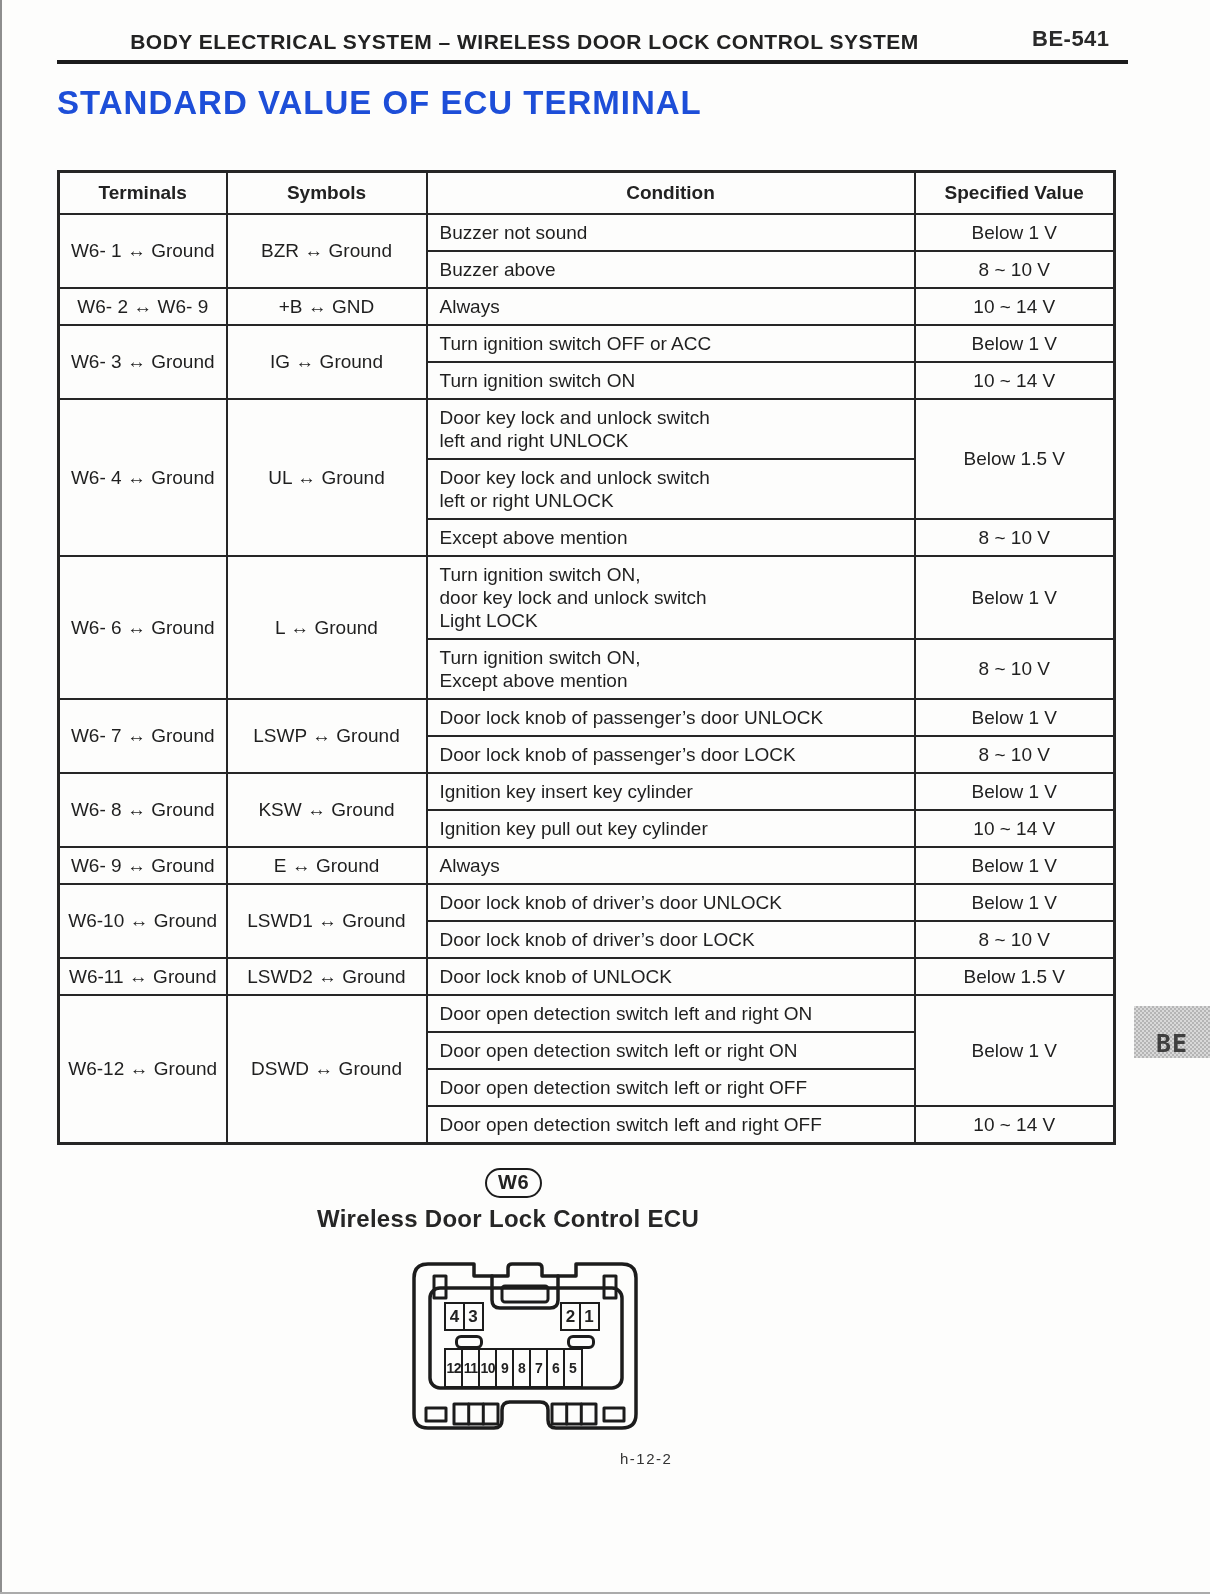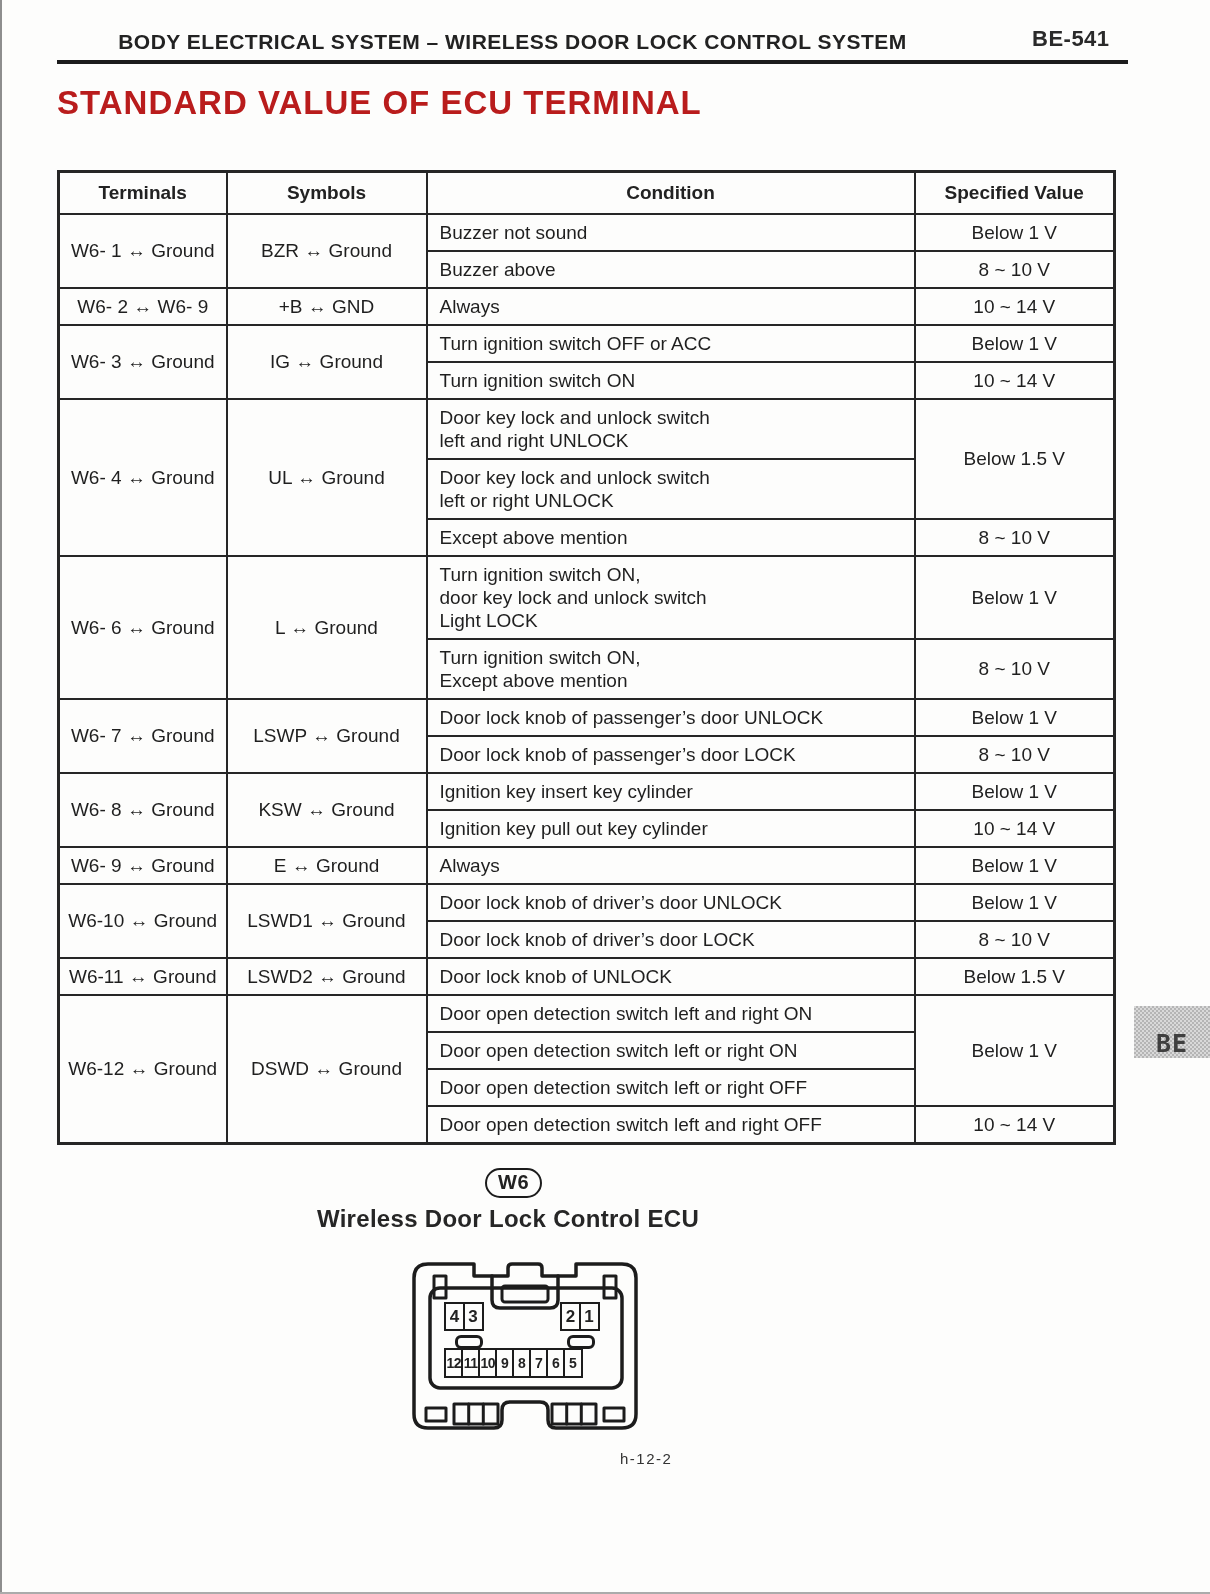--- a/index.html
+++ b/index.html
@@ -11,33 +11,33 @@
     color:#1f1f1f;
     overflow:hidden;
     margin:0 auto;
   }
   
   .edge-left{position:absolute;left:0;top:0;width:2px;height:1594px;background:#8e8e8e;}
   .edge-bottom{position:absolute;left:0;bottom:0;width:1210px;height:2px;background:#ababab;}
 
   
   .running-head{
-    position:absolute;left:45px;top:30px;width:935px;
+    position:absolute;left:57px;top:30px;width:935px;
     text-align:center;font-weight:bold;font-size:21px;letter-spacing:.5px;
     color:#222;white-space:nowrap;
   }
   .page-code{
     position:absolute;left:1032px;top:26px;width:110px;
     font-weight:bold;font-size:22px;letter-spacing:.5px;color:#2a2a2a;
   }
   .head-rule{position:absolute;left:57px;top:60px;width:1071px;height:4px;background:#1c1c1c;}
 
   .doc-title{
     position:absolute;left:57px;top:84px;
-    font-weight:bold;font-size:33px;letter-spacing:1px;color:#b91c1c;
+    font-weight:bold;font-size:33px;letter-spacing:1px;color:#1d4ed8;
   }
 
   
   table.ecu{
     position:absolute;left:57px;top:170px;width:1056px;
     border-collapse:collapse;table-layout:fixed;
     font-size:19px;color:#1f1f1f;background:transparent;
   }
   table.ecu col.c1{width:168px}
   table.ecu col.c2{width:200px}
@@ -68,21 +68,21 @@
   .pinrow .pin{
     box-sizing:border-box;border:2.5px solid #1c1c1c;background:#fdfdfc;
     display:flex;align-items:center;justify-content:center;
     font-weight:bold;color:#222;margin-left:-2.5px;
   }
   .pinrow .pin:first-child{margin-left:0;}
   .pins-tl{left:44px;top:58px;}
   .pins-tr{left:160px;top:58px;}
   .pins-tl .pin,.pins-tr .pin{width:21px;height:29px;font-size:17px;}
   .pins-bottom{left:44px;top:104px;}
-  .pins-bottom .pin{width:19.5px;height:30px;font-size:14px;letter-spacing:-.5px;}
+  .pins-bottom .pin{width:19.5px;height:40px;font-size:14px;letter-spacing:-.5px;}
   .slot{position:absolute;width:22px;height:8px;border:3px solid #1c1c1c;border-radius:6px;background:#fdfdfc;}
   .slot-left{left:55px;top:91px;}
   .slot-right{left:167px;top:91px;}
   .fig-code{
     position:absolute;left:620px;top:1450px;
     font-size:15px;letter-spacing:1.5px;color:#333;
   }
 
   
   .side-tab{

